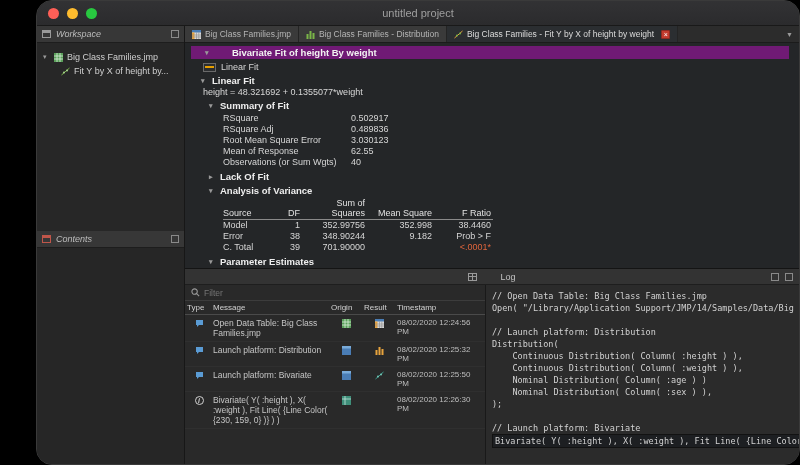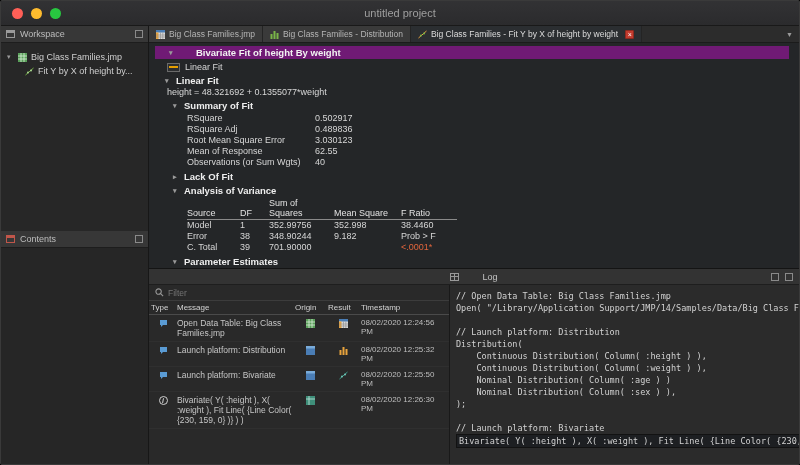--- a/index.html
+++ b/index.html
@@ -1,32 +1,32 @@
 <!DOCTYPE html>
 <html><head>
 <meta charset="utf-8">
 <style>
   * { margin:0; padding:0; box-sizing:border-box; }
   html,body { width:800px; height:465px; background:#000; font-family:"Liberation Sans",sans-serif; overflow:hidden; }
-  .window { position:absolute; inset:0; background:#232426; border-radius:2px; overflow:hidden; display:flex; flex-direction:column; border:1px solid #3a3a3a; }
+  .window { position:absolute; inset:0; background:#232426; border-radius:16px; overflow:hidden; display:flex; flex-direction:column; border:1px solid #3a3a3a;margin-left:36px; }
 
   
   .titlebar { height:25px; background:linear-gradient(#323234,#2b2b2d); border-bottom:1px solid #191919; position:relative; display:flex; align-items:center; justify-content:center; flex:none; }
   .traffic { position:absolute; left:11px; top:7px; display:flex; gap:8px; }
   .light { width:11px; height:11px; border-radius:50%; }
   .light.red { background:#ff5f57; }
   .light.yellow { background:#febc2e; }
   .light.green { background:#28c840; }
   .win-title { font-size:11px; color:#9f9f9f; }
 
   .body { flex:1; display:flex; min-height:0; }
 
   
   .sidebar { width:148px; background:#272727; border-right:1px solid #171717; display:flex; flex-direction:column; flex:none; }
-  .panel-header { height:17px; background:#373737; display:flex; align-items:center; gap:5px; padding:0 5px; font-size:9px; color:#bdbdbd; border-bottom:1px solid #1d1d1d; flex:none; }
+  .panel-header { height:17px; background:#373737; display:flex; align-items:center; gap:5px; padding:0 5px; font-size:9px; color:#bdbdbd; border-bottom:1px solid #1d1d1d; flex:none;font-style:italic; }
   .panel-header .spacer { flex:1; }
   .win-glyph { width:9px; height:8px; border:1px solid #9a9a9a; border-top:3px solid #9a9a9a; flex:none; }
   .win-glyph.red { border-color:#c0564a; }
   .box-glyph { width:8px; height:8px; border:1px solid #8a8a8a; flex:none; }
   .tree { height:188px; padding:7px 4px 0 6px; font-size:9px; color:#cfcfcf; overflow:hidden; }
   .tree-row { display:flex; align-items:center; gap:4px; height:14px; white-space:nowrap; }
   .tree-row.child { padding-left:18px; }
   .tri { color:#9a9a9a; font-size:7px; width:7px; flex:none; }
   .sidebar-fill { flex:1; background:#262626; }
 
@@ -48,21 +48,21 @@
   .sec-head { display:flex; align-items:center; gap:4px; font-size:9.5px; font-weight:bold; color:#eeeeee; margin-top:3px; }
   .ind1 { margin-left:10px; }
   .ind2 { margin-left:18px; }
   .equation { margin:1px 0 0 12px; color:#d8d8d8; }
   .sum-table { margin:2px 0 0 32px; }
   .sum-row { display:grid; grid-template-columns:128px 58px; line-height:11px; }
   .sum-row .val { text-align:left; }
   .anova-table { margin:2px 0 0 32px; width:270px; }
   .anova-head, .anova-row { display:grid; grid-template-columns:48px 24px 60px 62px 54px; column-gap:5px; }
   .anova-head { align-items:end; border-bottom:1px solid #8a8a8a; padding-bottom:1px; color:#e2e2e2; }
-  .anova-head span, .anova-row span { white-space:pre-line; }
+  .anova-head span, .anova-row span { text-align:right; white-space:pre-line; }
   .anova-head span:first-child, .anova-row span:first-child { text-align:left; }
   .anova-row { line-height:11px; }
   .sig { color:#e0653c; }
 
   
   .log { height:196px; border-top:1px solid #141414; display:flex; flex-direction:column; background:#2a2a2a; flex:none; }
   .log-titlebar { height:16px; background:#333333; display:flex; align-items:center; justify-content:center; gap:23px; font-size:9px; color:#c3c3c3; border-bottom:1px solid #1e1e1e; position:relative; flex:none; }
   .grid-icon { width:9px; height:8px; border:1px solid #9a9a9a; position:relative; }
   .grid-icon::before { content:""; position:absolute; left:3px; top:0; bottom:0; width:1px; background:#9a9a9a; }
   .grid-icon::after { content:""; position:absolute; top:2px; left:0; right:0; height:1px; background:#9a9a9a; }

